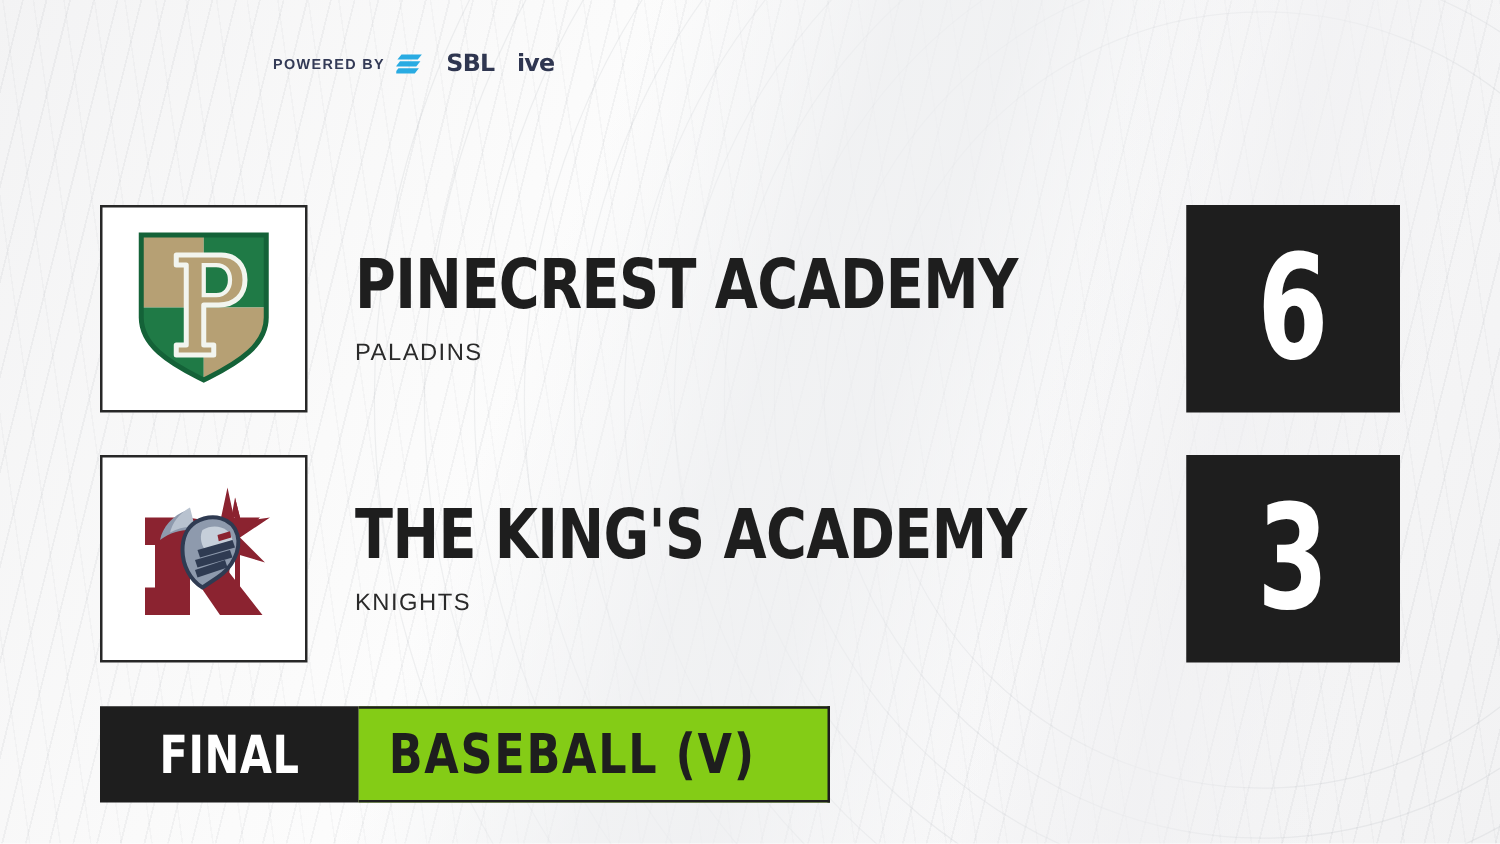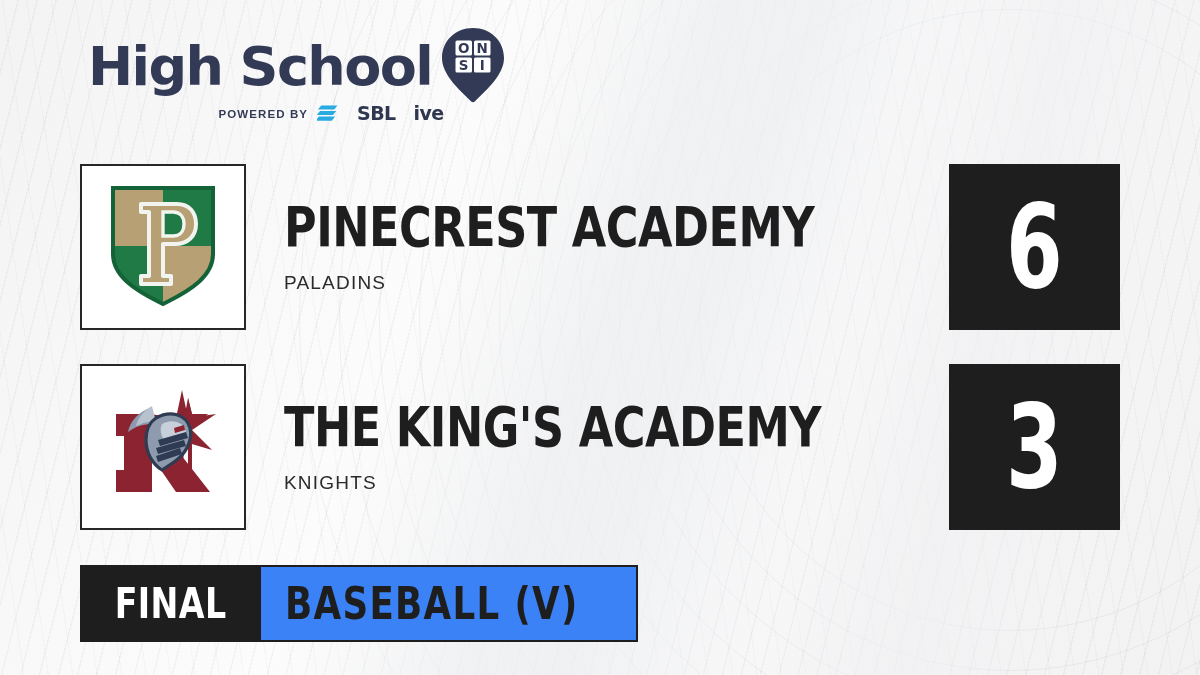--- a/index.html
+++ b/index.html
@@ -100,29 +100,29 @@
   .score-val{
     font-family:"DejaVu Sans Condensed","DejaVu Sans", sans-serif;
     font-weight:700;font-size:116px;line-height:1;color:#ffffff;
     transform:scaleX(0.78);transform-origin:center;
   }
 
   
   .statusbar{position:absolute;left:80px;top:565px;display:flex;align-items:stretch;height:77px;}
   .status-final{
     background:#1e1e1e;display:flex;align-items:center;justify-content:center;
-    padding:0 27px;min-width:148px;box-sizing:border-box;
+    padding:0 40px;min-width:148px;box-sizing:border-box;
   }
   .status-final span{
     font-family:"DejaVu Sans Condensed","DejaVu Sans", sans-serif;
     font-weight:700;font-size:42px;color:#ffffff;letter-spacing:0.5px;line-height:1;
     transform:scaleX(0.88);transform-origin:center;
   }
   .status-sport{
-    background:#3b82f6;border:2px solid #1e1e1e;border-left:none;
+    background:#84cc16;border:2px solid #1e1e1e;border-left:none;
     display:flex;align-items:center;padding:0 24px;box-sizing:border-box;
   }
   .status-sport span{
     font-family:"DejaVu Sans Condensed","DejaVu Sans", sans-serif;
     font-weight:700;font-size:44px;color:#1e1e1e;letter-spacing:1.5px;line-height:1;
     transform:scaleX(0.90);transform-origin:left center;white-space:nowrap;
   }
 </style>
 </head>
 <body>
@@ -142,36 +142,20 @@
     <i style="width:1100px;height:1100px"></i>
     <i style="width:1180px;height:1180px"></i>
     <i style="width:1260px;height:1260px"></i>
     <i style="width:1340px;height:1340px"></i>
     <i style="width:1420px;height:1420px"></i>
   </div>
   <div class="bg-band"></div>
   <div class="bg-band2"></div>
 
   <div class="logo-block">
-    <div class="logo-row">
-      <div class="logo-word">High School</div>
-      <div class="pin">
-        <svg width="66" height="78" viewBox="0 0 66 78">
-          <path d="M33 2 C15.3 2 2 15.1 2 32.1 C2 48 18 63 31.2 75.4 C32.2 76.4 33.8 76.4 34.8 75.4 C48 63 64 48 64 32.1 C64 15.1 50.7 2 33 2 Z" fill="#333a56"></path>
-          <rect x="15.5" y="14.5" width="16.5" height="15" rx="1.6" fill="#ffffff"></rect>
-          <rect x="34" y="14.5" width="16.5" height="15" rx="1.6" fill="#ffffff"></rect>
-          <rect x="15.5" y="31.5" width="16.5" height="15" rx="1.6" fill="#ffffff"></rect>
-          <rect x="34" y="31.5" width="16.5" height="15" rx="1.6" fill="#ffffff"></rect>
-          <text x="23.7" y="27" font-family="DejaVu Sans, sans-serif" font-size="13.5" font-weight="700" fill="#333a56" text-anchor="middle">O</text>
-          <text x="42.2" y="27" font-family="DejaVu Sans, sans-serif" font-size="13.5" font-weight="700" fill="#333a56" text-anchor="middle">N</text>
-          <text x="23.7" y="44" font-family="DejaVu Sans, sans-serif" font-size="13.5" font-weight="700" fill="#333a56" text-anchor="middle">S</text>
-          <text x="42.2" y="44" font-family="DejaVu Sans, sans-serif" font-size="13.5" font-weight="700" fill="#333a56" text-anchor="middle">I</text>
-        </svg>
-      </div>
-    </div>
     <div class="powered">
       <span class="powered-label">POWERED BY</span>
       <span class="sblive">
         <svg width="22" height="19" viewBox="0 0 22 19">
           <path d="M4.2 1.5 H20.5 L17.2 5.6 H0.9 Z" fill="#29abe2"></path>
           <path d="M3.0 7.0 H19.3 L16.0 11.1 H-0.3 Z" fill="#29abe2"></path>
           <path d="M1.8 12.6 H18.1 L14.8 16.7 H-1.5 Z" fill="#29abe2"></path>
         </svg>
         <span class="sblive-txt">SBL</span>
         <span class="sblive-txt sblive-ive">ive</span>

